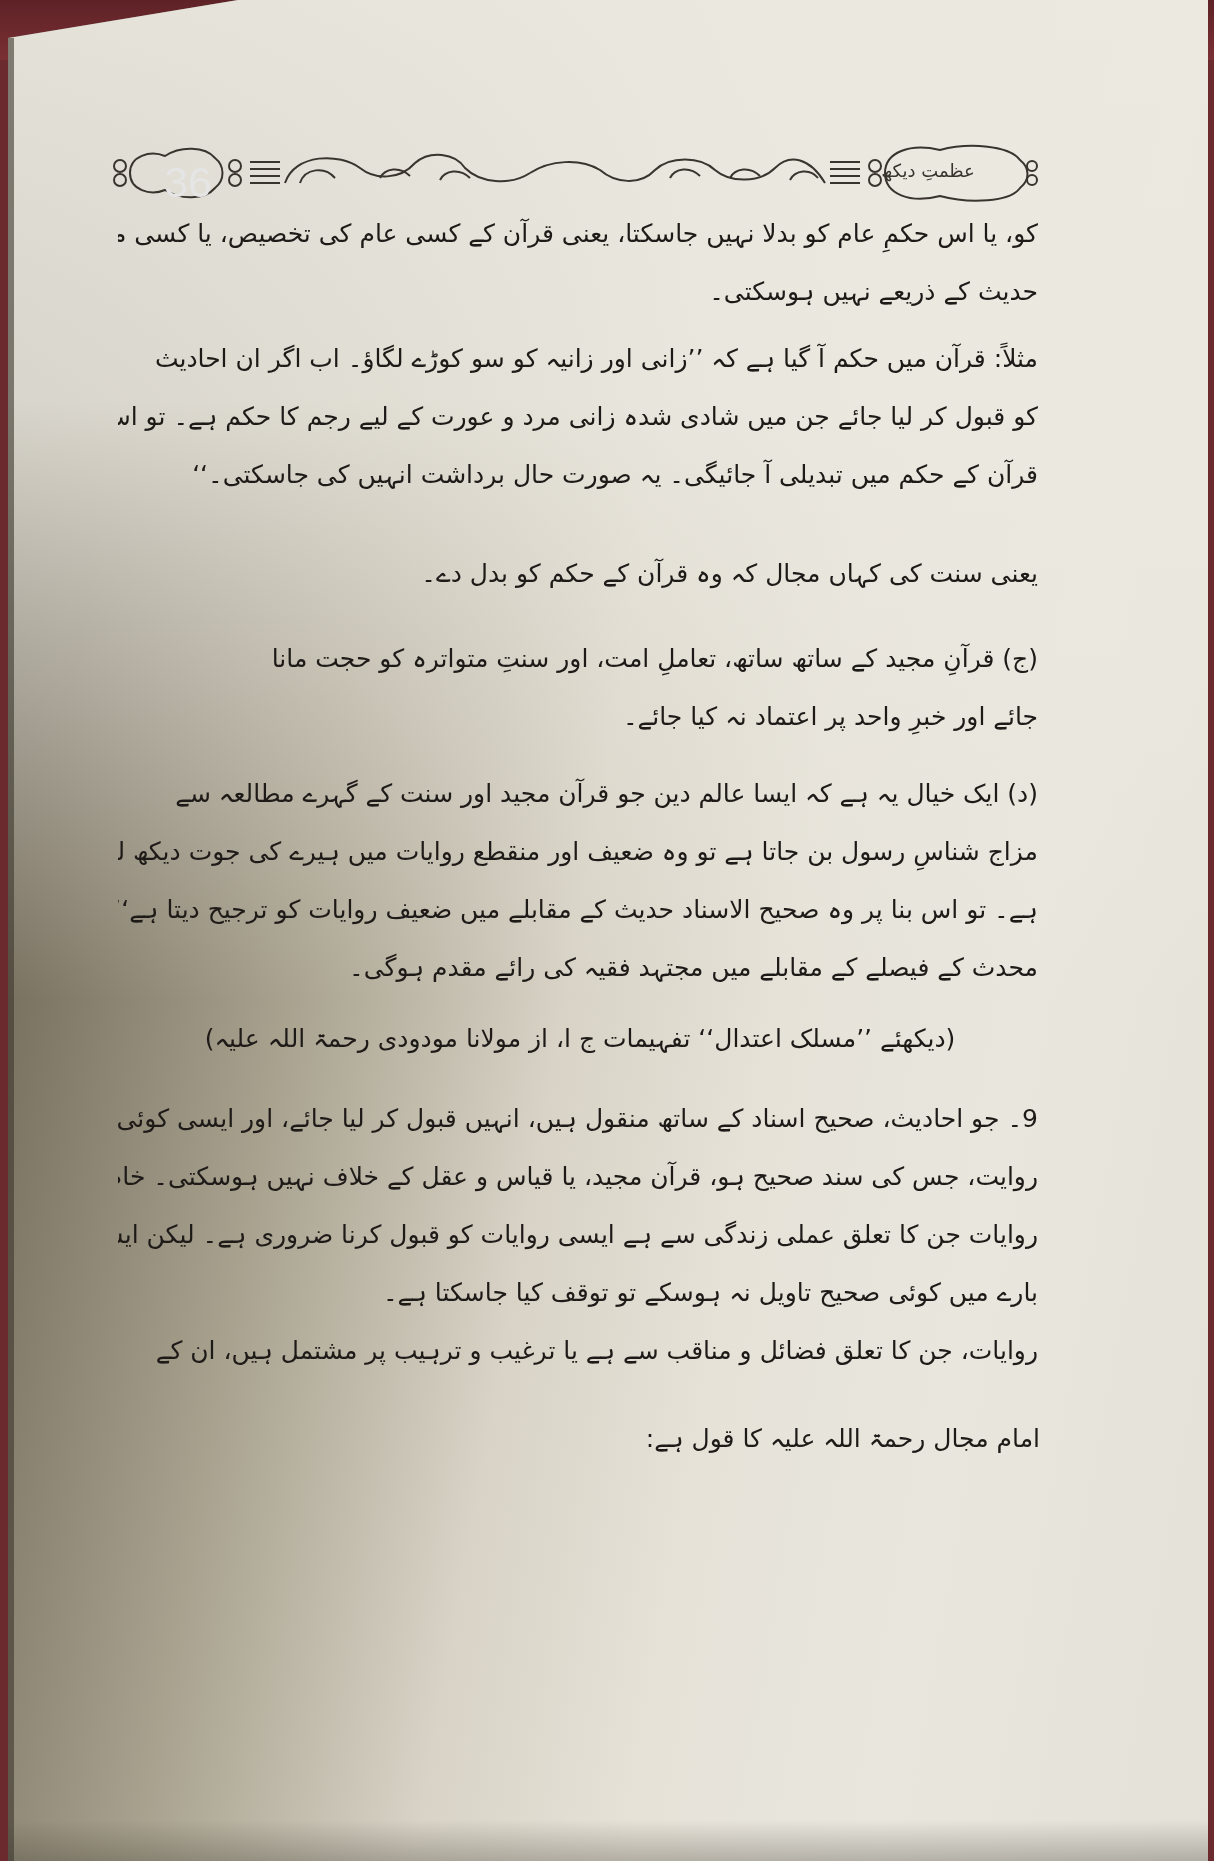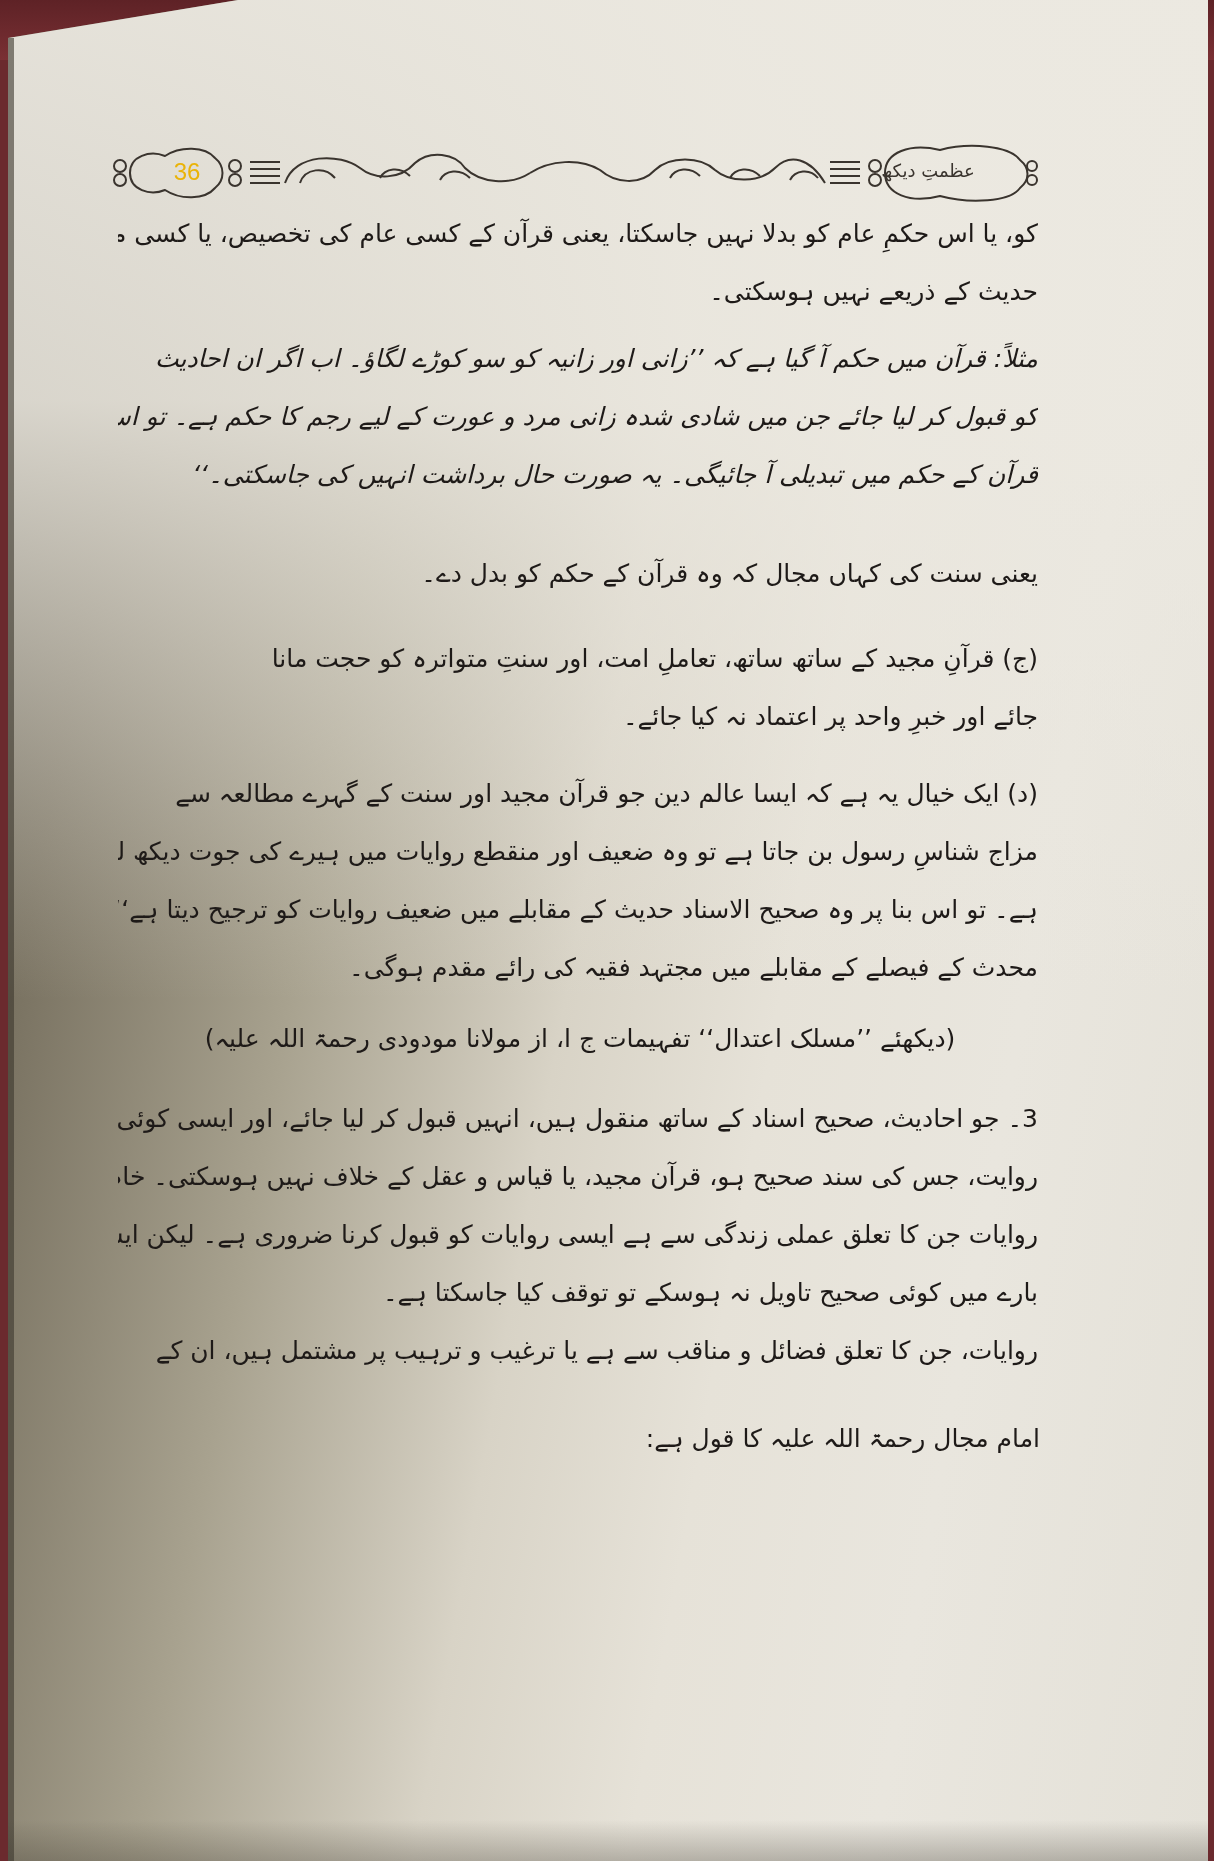--- a/index.html
+++ b/index.html
@@ -30,22 +30,22 @@
     position:absolute; left:8px; top:1820px; width:1200px; height:41px;
     background:linear-gradient(180deg, rgba(60,55,45,0) 0%, rgba(60,55,45,0.3) 100%);
   }
 
   
   .header {
     position:absolute; left:110px; top:138px; width:930px; height:70px;
   }
   .header svg { position:absolute; left:0; top:0; }
   .page-number {
-    position:absolute; left:162px; top:158px; width:50px; text-align:center;
-    font-family:"Liberation Sans", sans-serif; font-size:24px; color:#eab308;
+    position:absolute; left:162px; top:158px; width:50px; text-align:right;
+    font-family:"Liberation Sans", sans-serif; font-size:43px; color:#e5e5e5;
   }
   .running-title {
     position:absolute; left:858px; top:160px; width:140px; text-align:center;
     font-family:"DejaVu Sans", sans-serif; font-size:18px; color:#3a342e;
     direction:rtl;
   }
 
   .body-text {
     position:absolute; left:118px; width:920px;
     direction:rtl; text-align:justify; text-align-last:right;
@@ -103,21 +103,21 @@
   </svg>
 </div>
 <div class="page-number">36</div>
 <div class="running-title">عظمتِ دیکھ</div>
 
 <div class="body-text" style="top:205px;">
   <span class="line">کو، یا اس حکمِ عام کو بدلا نہیں جاسکتا، یعنی قرآن کے کسی عام کی تخصیص، یا کسی مطلق کی تقیید،</span>
   <span class="line">حدیث کے ذریعے نہیں ہوسکتی۔</span>
 </div>
 
-<div class="body-text" style="top:330px;font-style:italic;">
+<div class="body-text" style="top:330px;">
   <span class="line">مثلاً: قرآن میں حکم آ گیا ہے کہ ’’زانی اور زانیہ کو سو کوڑے لگاؤ۔ اب اگر ان احادیث</span>
   <span class="line">کو قبول کر لیا جائے جن میں شادی شدہ زانی مرد و عورت کے لیے رجم کا حکم ہے۔ تو اس سے</span>
   <span class="line">قرآن کے حکم میں تبدیلی آ جائیگی۔ یہ صورت حال برداشت انہیں کی جاسکتی۔‘‘</span>
 </div>
 
 <div class="body-text" style="top:545px;">
   <span class="line">یعنی سنت کی کہاں مجال کہ وہ قرآن کے حکم کو بدل دے۔</span>
 </div>
 
 <div class="body-text" style="top:630px;">
@@ -130,21 +130,21 @@
   <span class="line">مزاج شناسِ رسول بن جاتا ہے تو وہ ضعیف اور منقطع روایات میں ہیرے کی جوت دیکھ لیتا</span>
   <span class="line">ہے۔ تو اس بنا پر وہ صحیح الاسناد حدیث کے مقابلے میں ضعیف روایات کو ترجیح دیتا ہے‘‘ یعنی:</span>
   <span class="line">محدث کے فیصلے کے مقابلے میں مجتہد فقیہ کی رائے مقدم ہوگی۔</span>
 </div>
 
 <div class="body-text center" style="top:1010px; left:200px; width:760px;">
   <span class="line">(دیکھئے ’’مسلک اعتدال‘‘ تفہیمات ج ا، از مولانا مودودی رحمۃ اللہ علیہ)</span>
 </div>
 
 <div class="body-text" style="top:1090px;">
-  <span class="line">3۔  جو احادیث، صحیح اسناد کے ساتھ منقول ہیں، انہیں قبول کر لیا جائے، اور ایسی کوئی</span>
+  <span class="line">9۔  جو احادیث، صحیح اسناد کے ساتھ منقول ہیں، انہیں قبول کر لیا جائے، اور ایسی کوئی</span>
   <span class="line">روایت، جس کی سند صحیح ہو، قرآن مجید، یا قیاس و عقل کے خلاف نہیں ہوسکتی۔ خاص طور پر وہ</span>
   <span class="line">روایات جن کا تعلق عملی زندگی سے ہے ایسی روایات کو قبول کرنا ضروری ہے۔ لیکن ایسی</span>
   <span class="line">بارے میں کوئی صحیح تاویل نہ ہوسکے تو توقف کیا جاسکتا ہے۔</span>
   <span class="line">روایات، جن کا تعلق فضائل و مناقب سے ہے یا ترغیب و ترہیب پر مشتمل ہیں، ان کے</span>
 </div>
 
 <div class="body-text" style="top:1410px; left:500px; width:540px;">
   <span class="line">امام مجال رحمۃ اللہ علیہ کا قول ہے:</span>
 </div>
 

